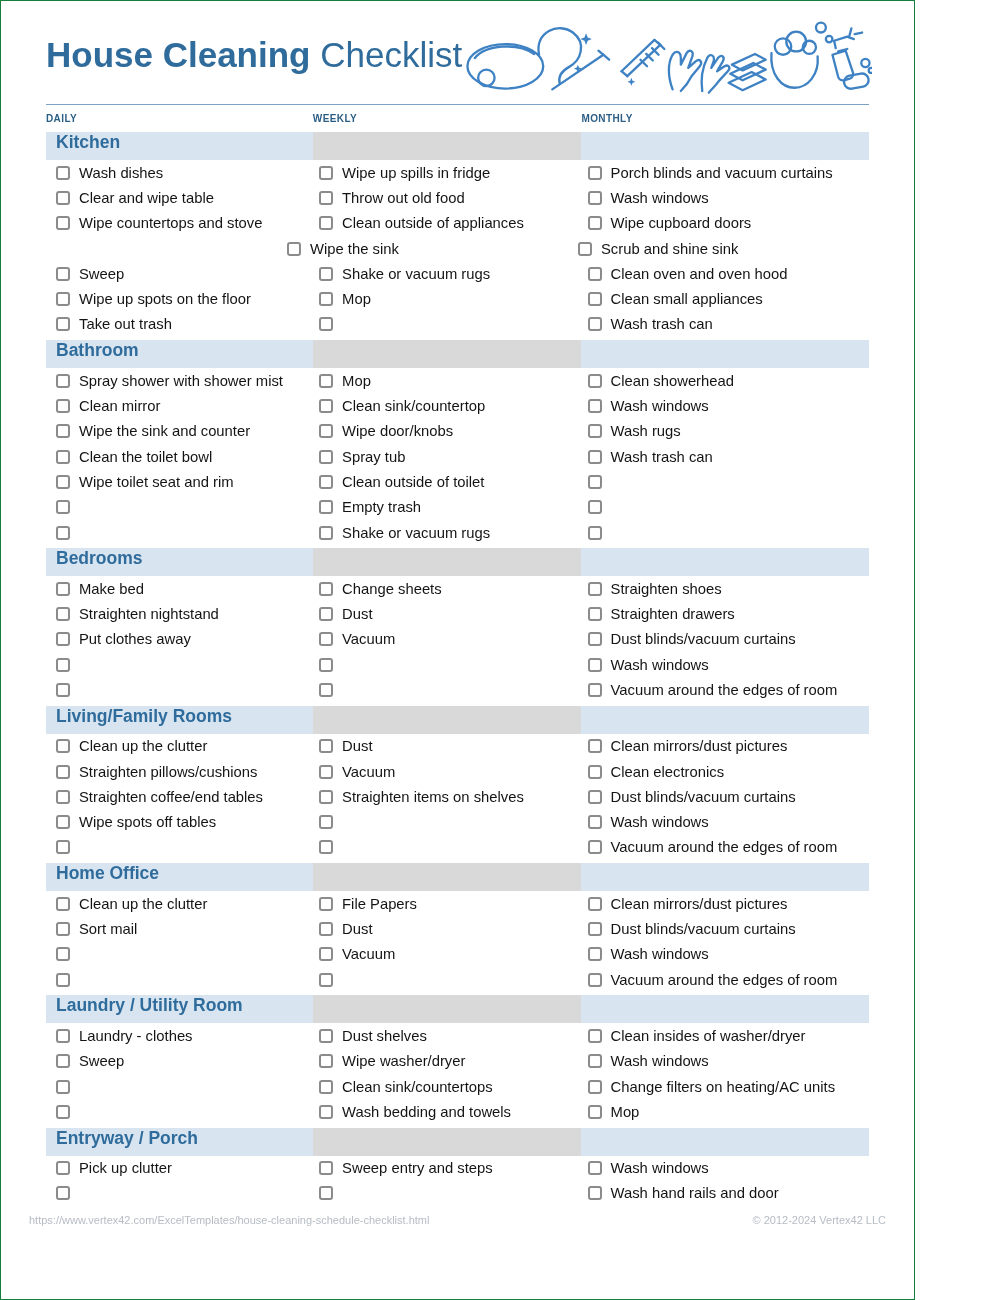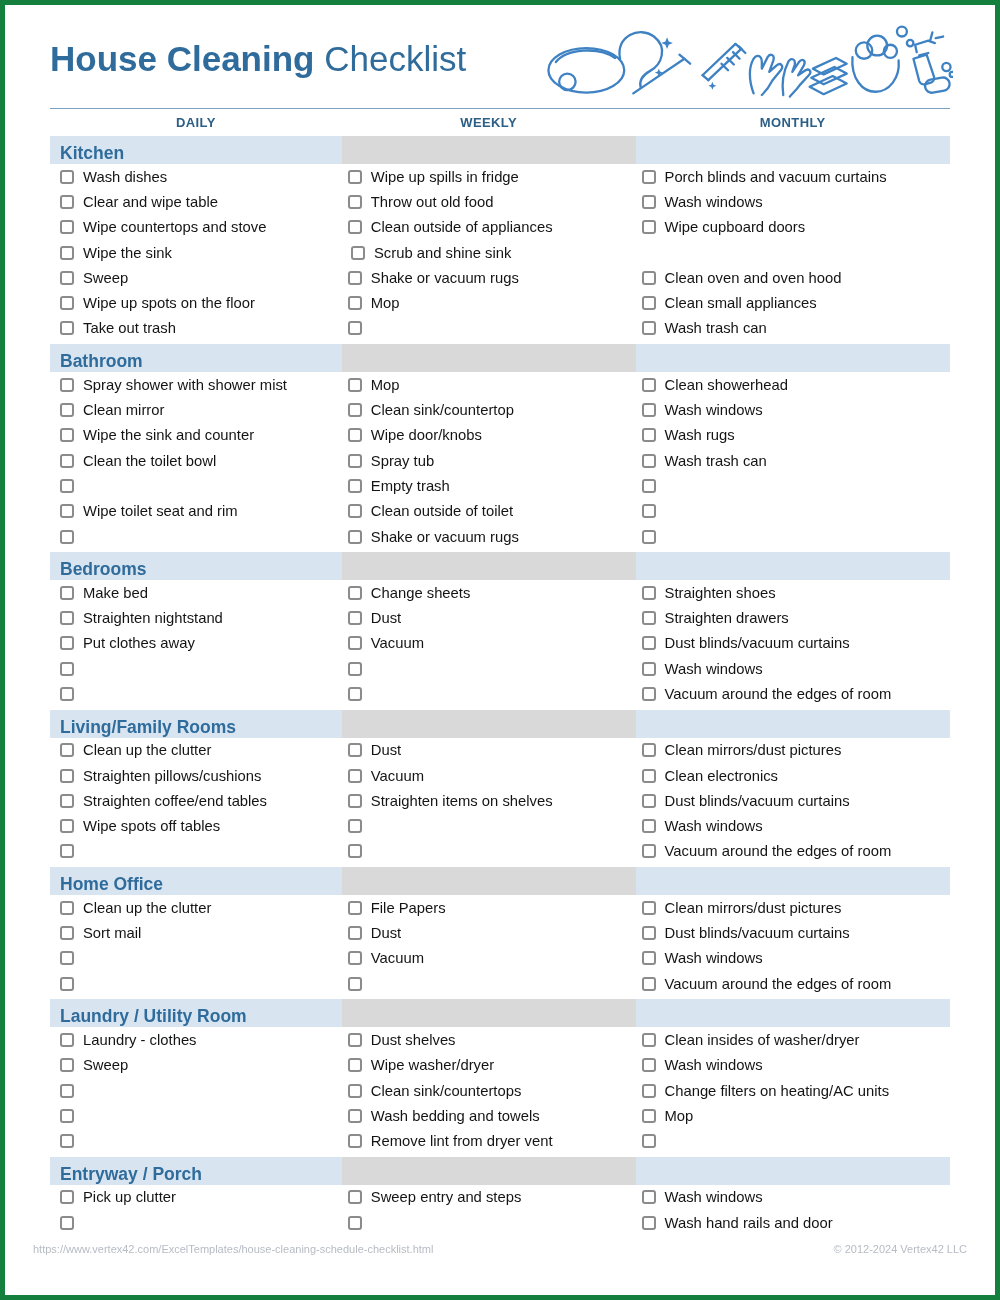--- a/index.html
+++ b/index.html
@@ -9,49 +9,49 @@
     --band-gray:#d9d9d9;
     --checkbox-border:#8b8b8b;
     --task-color:#141414;
     --rule-blue:#7ba2c2;
     --footer-gray:#b6bcc4;
     --art-blue:#3e82c4;
   }
   *{box-sizing:border-box;}
   html,body{margin:0;padding:0;background:#fff;}
   body{font-family:"Liberation Sans",sans-serif;}
-  .page{width:1000px;height:1300px;border:5px solid #15803d;background:#fff;position:relative;overflow:hidden;}
+  .page{width:915px;height:1300px;border:1px solid #15803d;background:#fff;position:relative;overflow:hidden;}
 
   
   .header{position:relative;height:104px;}
   .title{position:absolute;left:45px;top:34px;font-size:35px;color:var(--title-blue);white-space:nowrap;}
   .t-bold{font-weight:bold;}
   .t-light{font-weight:normal;}
   .illustration{position:absolute;right:42px;top:10px;width:412px;height:90px;}
   .header-rule{position:absolute;left:45px;right:45px;bottom:0;border-top:1px solid var(--rule-blue);}
 
   
   .columns-row{margin:0 45px;display:flex;height:27px;align-items:center;}
-  .col-h{font-size:13px;font-weight:bold;color:var(--colhead-blue);text-align:center;letter-spacing:.4px;}
+  .col-h{font-size:10px;font-weight:bold;color:var(--colhead-blue);letter-spacing:.4px;}
 
   
   .cell-daily{width:295px;}
   .cell-weekly{width:297px;}
   .cell-monthly{width:318px;}
 
   
   .sections{margin:0 45px;}
   .band{display:flex;height:28px;}
-  .band-cell{height:100%;display:flex;align-items:flex-end;}
+  .band-cell{height:100%;display:flex;align-items:flex-start;}
   .band-cell.cell-daily,.band-cell.cell-monthly{background:var(--band-blue);}
   .band-cell.cell-weekly{background:var(--band-gray);}
   .section-title{font-size:17.5px;font-weight:bold;color:var(--title-blue);padding-left:10px;white-space:nowrap;}
 
   
-  .task-row{display:flex;height:25.3px;align-items:center;}
+  .task-row{display:flex;height:25.3px;align-items:center;justify-content:flex-end;}
   .task-cell{display:flex;align-items:center;height:100%;}
   .task-cell.cell-daily{padding-left:10px;}
   .task-cell.cell-weekly,.task-cell.cell-monthly{padding-left:6px;}
   .checkbox{flex:0 0 auto;width:14px;height:14px;border:2.5px solid var(--checkbox-border);border-radius:3px;background:#fff;}
   .task-label{margin-left:9px;font-size:14.8px;color:var(--task-color);white-space:nowrap;}
   .section-gap{height:3px;}
 
   
   .footer{margin:5px 28px 0;display:flex;justify-content:space-between;font-size:11px;color:var(--footer-gray);}
 </style>
@@ -277,37 +277,37 @@
           <span class="task-label">Spray tub</span>
         </div>
         <div class="task-cell cell-monthly">
           <span class="checkbox"></span>
           <span class="task-label">Wash trash can</span>
         </div>
       </div>
       <div class="task-row">
         <div class="task-cell cell-daily">
           <span class="checkbox"></span>
+          <span class="task-label">Wipe toilet seat and rim</span>
+        </div>
+        <div class="task-cell cell-weekly">
+          <span class="checkbox"></span>
+          <span class="task-label">Clean outside of toilet</span>
+        </div>
+        <div class="task-cell cell-monthly">
+          <span class="checkbox"></span>
+        </div>
+      </div>
+      <div class="task-row">
+        <div class="task-cell cell-daily">
+          <span class="checkbox"></span>
         </div>
         <div class="task-cell cell-weekly">
           <span class="checkbox"></span>
           <span class="task-label">Empty trash</span>
-        </div>
-        <div class="task-cell cell-monthly">
-          <span class="checkbox"></span>
-        </div>
-      </div>
-      <div class="task-row">
-        <div class="task-cell cell-daily">
-          <span class="checkbox"></span>
-          <span class="task-label">Wipe toilet seat and rim</span>
-        </div>
-        <div class="task-cell cell-weekly">
-          <span class="checkbox"></span>
-          <span class="task-label">Clean outside of toilet</span>
         </div>
         <div class="task-cell cell-monthly">
           <span class="checkbox"></span>
         </div>
       </div>
       <div class="task-row">
         <div class="task-cell cell-daily">
           <span class="checkbox"></span>
         </div>
         <div class="task-cell cell-weekly">
@@ -583,32 +583,20 @@
         </div>
         <div class="task-cell cell-weekly">
           <span class="checkbox"></span>
           <span class="task-label">Wash bedding and towels</span>
         </div>
         <div class="task-cell cell-monthly">
           <span class="checkbox"></span>
           <span class="task-label">Mop</span>
         </div>
       </div>
-      <div class="task-row">
-        <div class="task-cell cell-daily">
-          <span class="checkbox"></span>
-        </div>
-        <div class="task-cell cell-weekly">
-          <span class="checkbox"></span>
-          <span class="task-label">Remove lint from dryer vent</span>
-        </div>
-        <div class="task-cell cell-monthly">
-          <span class="checkbox"></span>
-        </div>
-      </div>
       <div class="section-gap"></div>
       <div class="band">
         <div class="band-cell cell-daily">
           <span class="section-title">Entryway / Porch</span>
         </div>
         <div class="band-cell cell-weekly"></div>
         <div class="band-cell cell-monthly"></div>
       </div>
       <div class="task-row">
         <div class="task-cell cell-daily">

